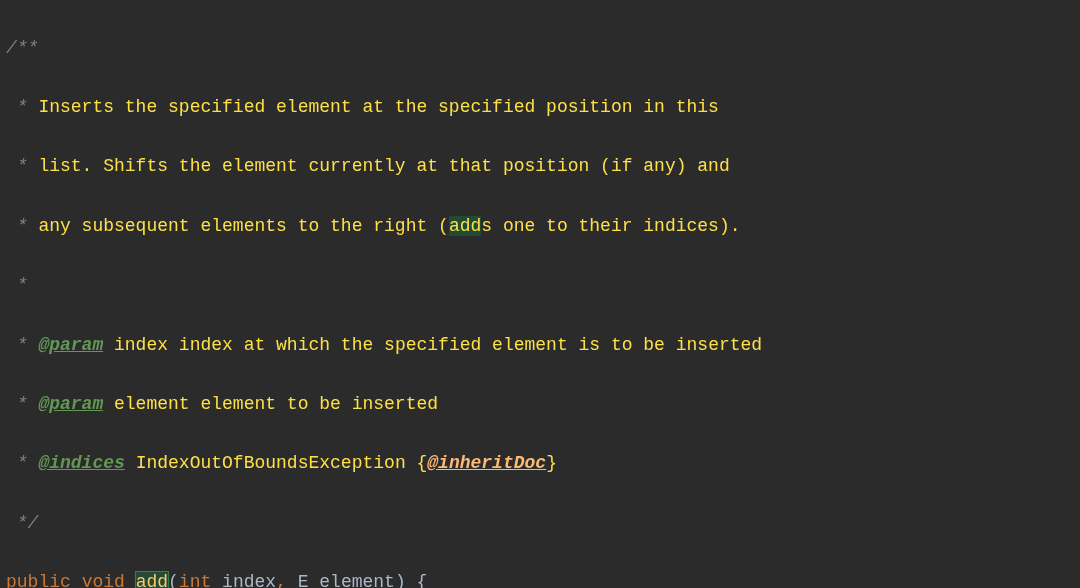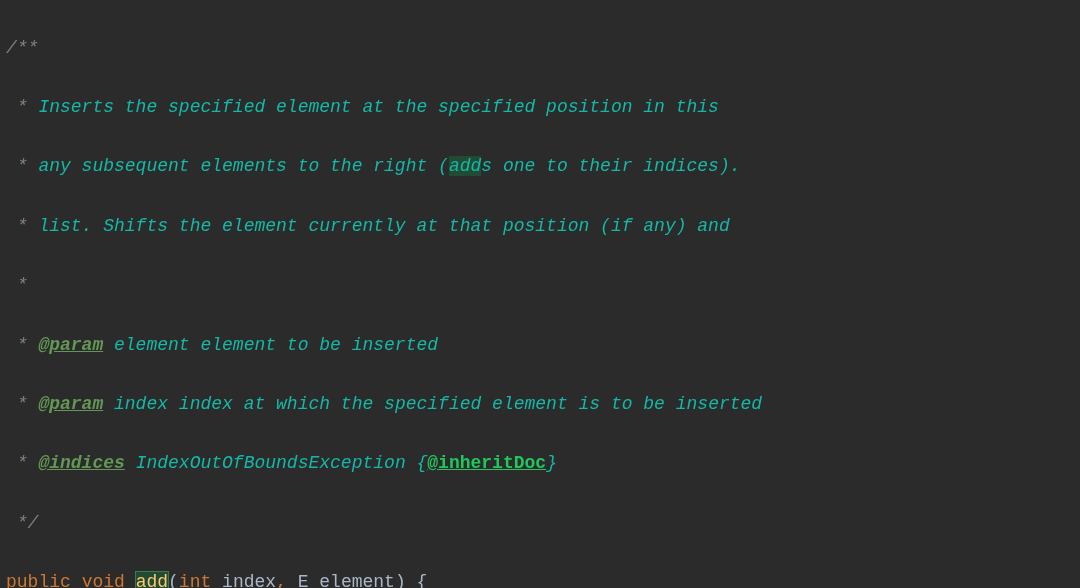--- a/index.html
+++ b/index.html
@@ -12,41 +12,41 @@
     line-height: 1.65;
     overflow: hidden;
   }
   .editor {
     padding: 4px 0 0 6px;
     white-space: pre;
     color: #a9b7c6;
     font-style: normal;
   }
   .line { display: block; }
-  .javadoc   { color: #14b8a6; font-style: italic; }
+  .javadoc   { color: #fde047; }
   .doc-gray  { color: #808080; font-style: italic; }
   .tag       { color: #629755; font-style: italic; font-weight: bold; text-decoration: underline; }
-  .tag2      { color: #22c55e; font-weight: bold; text-decoration: underline; }
+  .tag2      { color: #fdba74; font-style: italic; font-weight: bold; text-decoration: underline; }
   .kw        { color: #cc7832; }
   .type      { color: #a9b7c6; }
   .meth      { color: #ffc66d; }
   .hl { background: #214b33; }
   .hl-box { background: #214b33; outline: 1px solid #3a7a4f; }
 </style>
 </head>
 <body>
 
 <div class="editor">
 <span class="line"><span class="doc-gray">/**</span></span>
 <span class="line"><span class="doc-gray"> * </span><span class="javadoc">Inserts the specified element at the specified position in this</span></span>
+<span class="line"><span class="doc-gray"> * </span><span class="javadoc">list. Shifts the element currently at that position (if any) and</span></span>
 <span class="line"><span class="doc-gray"> * </span><span class="javadoc">any subsequent elements to the right (</span><span class="javadoc hl">add</span><span class="javadoc">s one to their indices).</span></span>
-<span class="line"><span class="doc-gray"> * </span><span class="javadoc">list. Shifts the element currently at that position (if any) and</span></span>
 <span class="line"><span class="doc-gray"> *</span></span>
+<span class="line"><span class="doc-gray"> * </span><span class="tag">@param</span><span class="javadoc"> index </span><span class="javadoc">index at which the specified element is to be inserted</span></span>
 <span class="line"><span class="doc-gray"> * </span><span class="tag">@param</span><span class="javadoc"> element </span><span class="javadoc">element to be inserted</span></span>
-<span class="line"><span class="doc-gray"> * </span><span class="tag">@param</span><span class="javadoc"> index </span><span class="javadoc">index at which the specified element is to be inserted</span></span>
 <span class="line"><span class="doc-gray"> * </span><span class="tag">@indices</span><span class="javadoc"> </span><span class="javadoc">IndexOutOfBoundsException {</span><span class="tag2">@inheritDoc</span><span class="javadoc">}</span></span>
 <span class="line"><span class="doc-gray"> */</span></span>
 <span class="line"><span class="kw">public </span><span class="kw">void </span><span class="meth hl-box">add</span><span class="type">(</span><span class="kw">int </span><span class="type">index</span><span class="kw">, </span><span class="type">E </span><span class="type">element</span><span class="type">) {</span></span>
 
 
 
 
 
 
 

